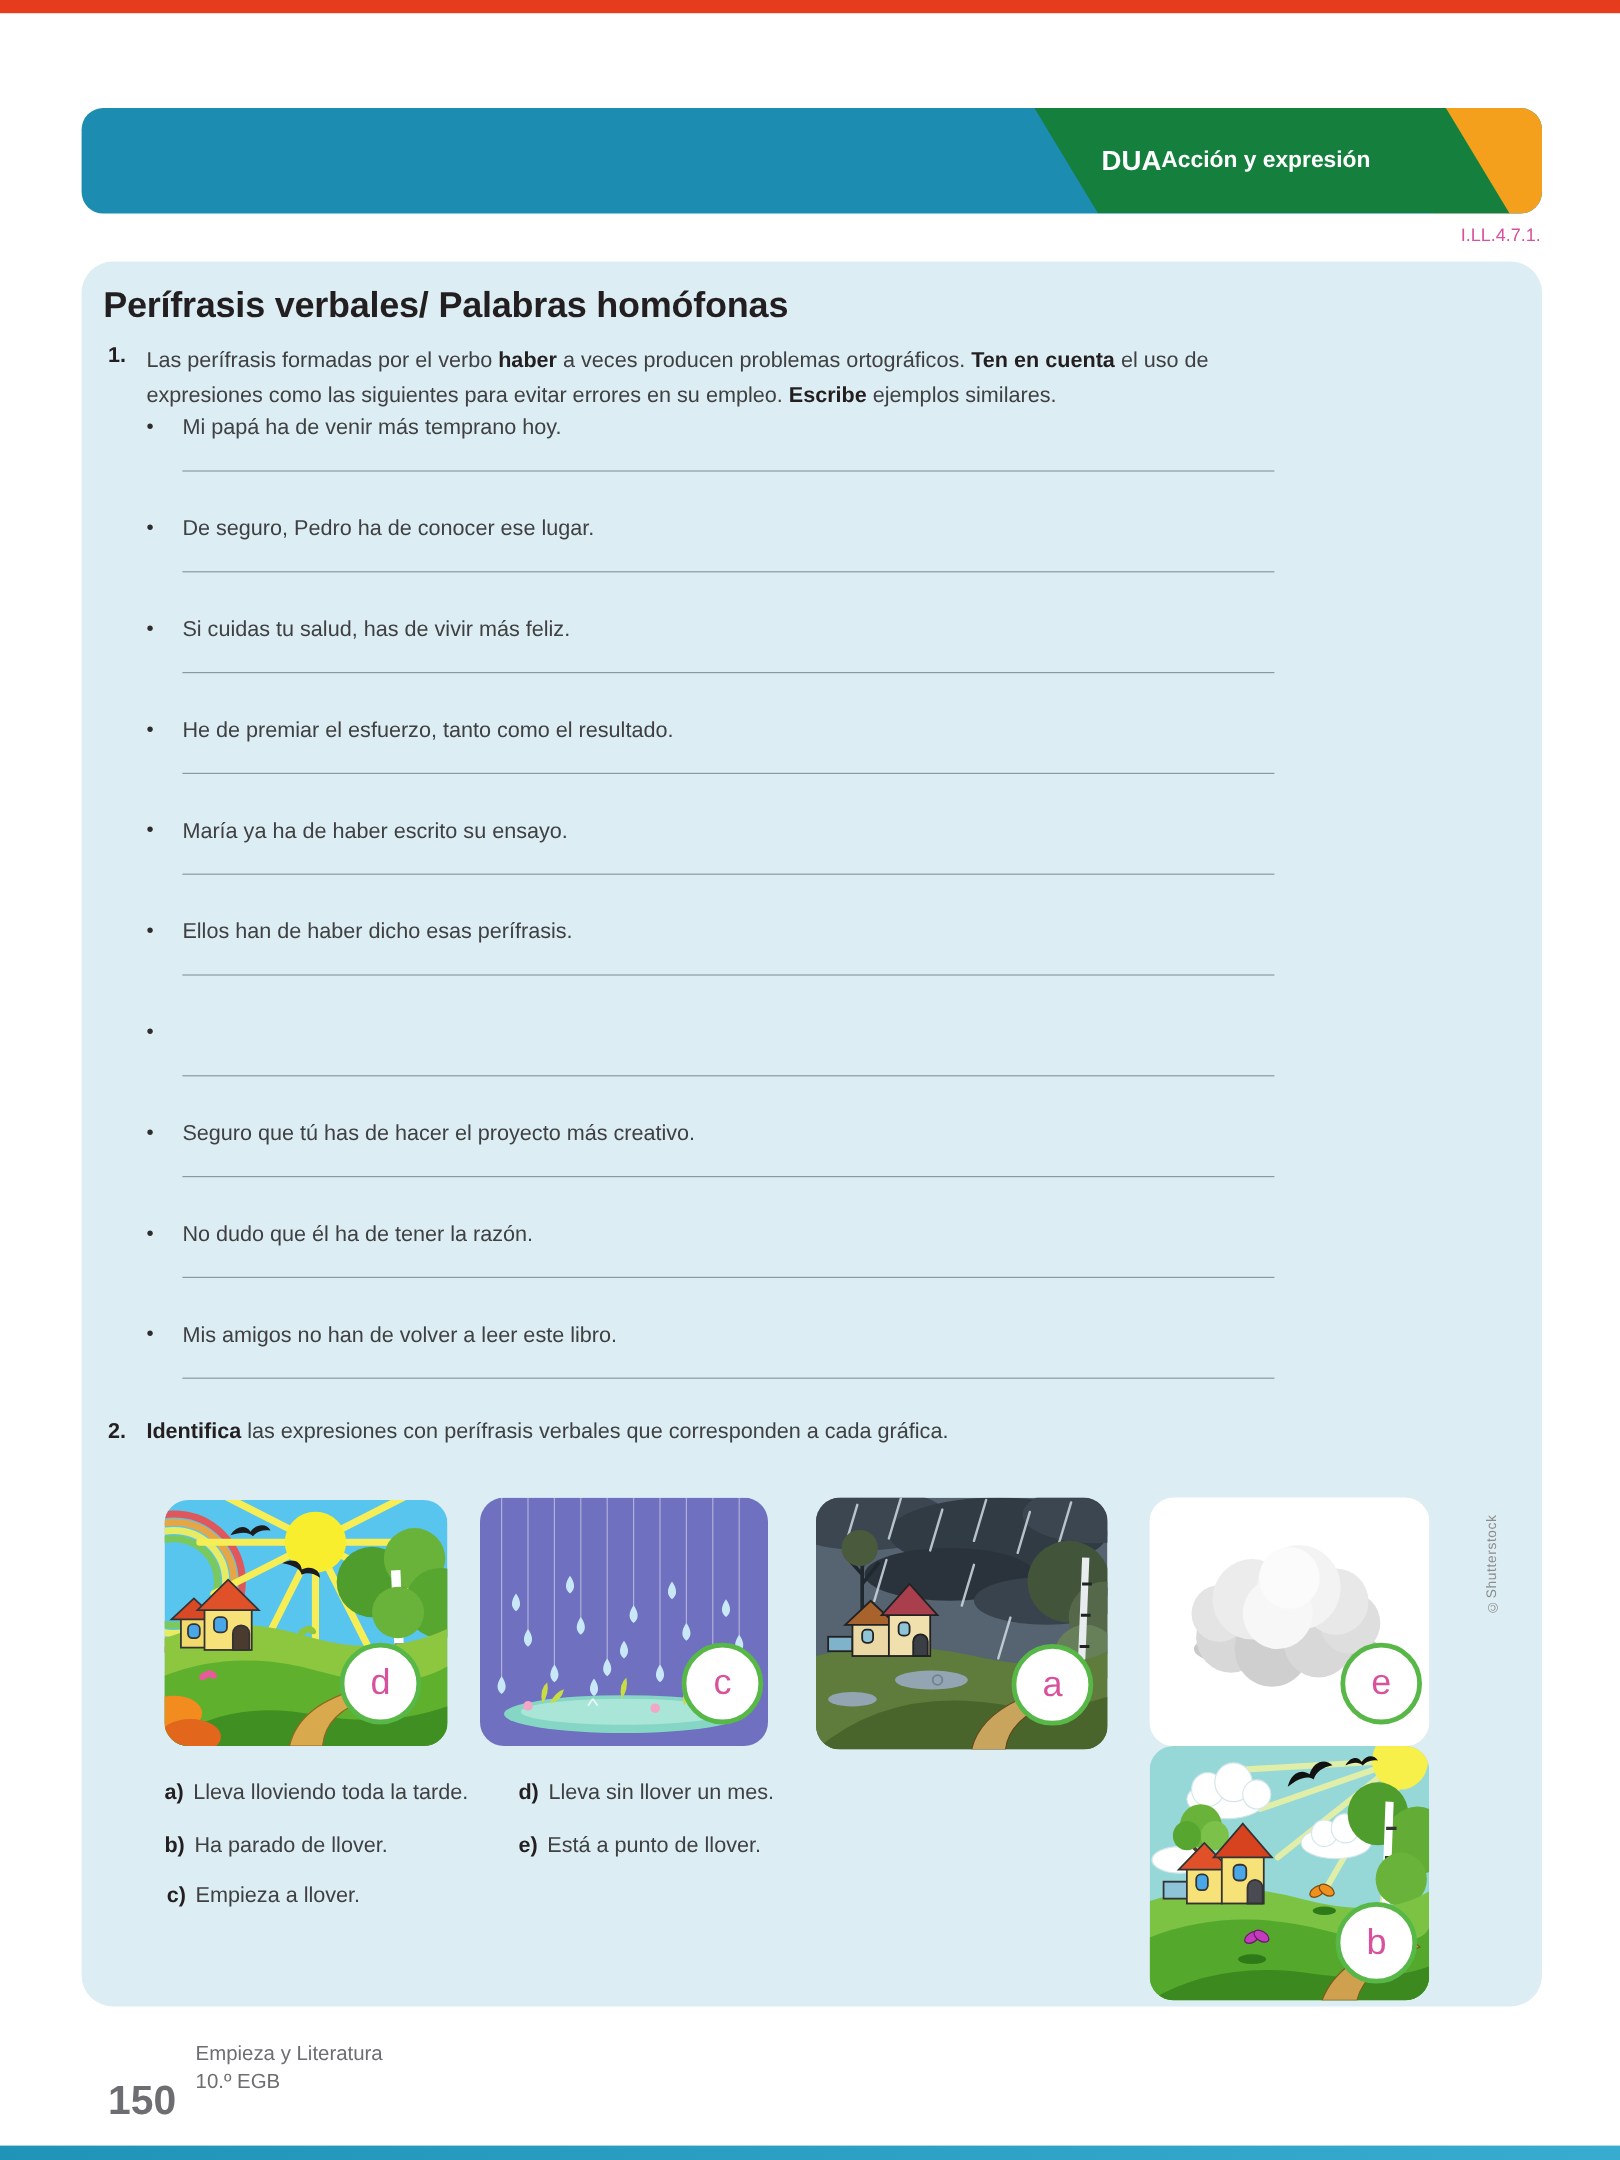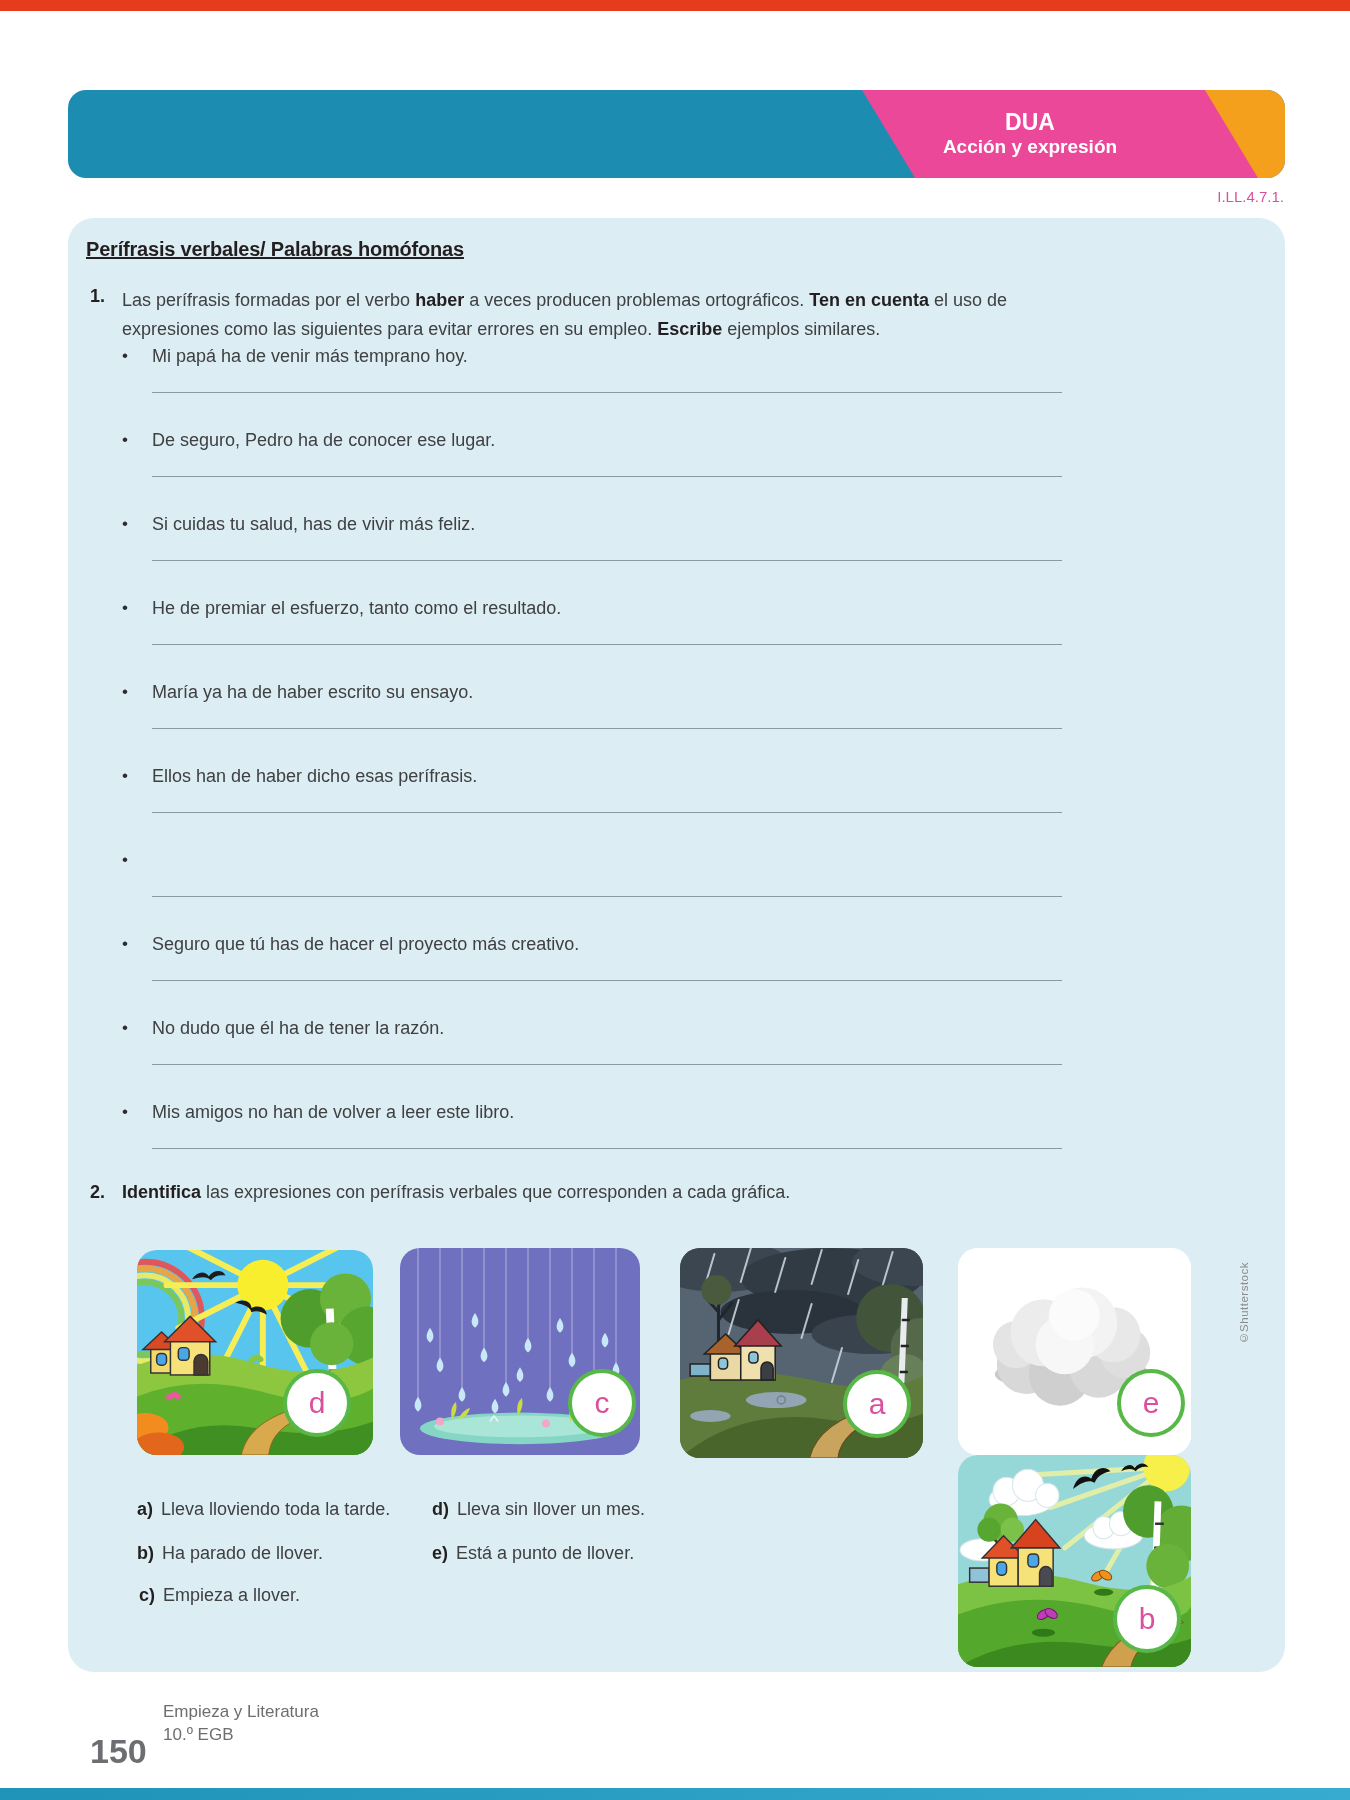--- a/index.html
+++ b/index.html
@@ -8,34 +8,34 @@
   .abs{position:absolute;}
 
   
   .top-strip{left:0;top:0;width:1350px;height:11px;background:#e63c1e;}
   .bottom-strip{left:0;bottom:0;width:1350px;height:12px;background:linear-gradient(90deg,#1f93b8,#38abd0);}
 
   
   .banner{left:68px;top:90px;width:1217px;height:88px;background:#1d8cb1;
           border-radius:18px;overflow:hidden;}
   .banner-orange{position:absolute;top:0;right:0;width:90px;height:100%;background:#f5a01d;}
-  .banner-blue{position:absolute;top:0;left:794px;width:396px;height:100%;background:#ec4899;
+  .banner-blue{position:absolute;top:0;left:794px;width:396px;height:100%;background:#15803d;
                clip-path:polygon(0 0,86.6% 0,100% 100%,13.4% 100%);
-               display:flex;flex-direction:column;justify-content:center;align-items:center;
+               display:flex;flex-direction:row;justify-content:center;align-items:center;
                padding-right:60px;box-sizing:border-box;}
   .banner-title{position:absolute;left:26px;top:0;height:100%;display:flex;align-items:center;
                 color:#fff;font-size:31px;font-weight:600;letter-spacing:.3px;}
   .dua{color:#fff;font-size:23px;font-weight:700;line-height:26px;}
   .dua-sub{color:#fff;font-size:19px;font-weight:700;line-height:24px;text-align:center;}
   .code{top:188px;right:66px;color:#d9519c;font-size:15px;}
 
   
   .panel{left:68px;top:218px;width:1217px;height:1454px;background:#dcedf3;border-radius:26px;}
 
-  .ws-title{left:86px;top:238px;font-size:20px;font-weight:700;color:#231f20;letter-spacing:-.2px;text-decoration:underline;}
+  .ws-title{left:86px;top:238px;font-size:30px;font-weight:700;color:#231f20;letter-spacing:-.2px;}
 
   .ex-num{font-weight:700;color:#231f20;}
   .ex1-num{left:90px;top:286px;font-size:18px;}
   .ex1-intro{left:122px;top:286px;width:952px;font-size:18px;line-height:29px;}
   .ex1-intro b, .ex2-intro b{color:#231f20;}
 
   .sentences{left:122px;top:346px;width:940px;}
   .sentence{position:relative;height:84px;}
   .sentence .bullet{position:absolute;left:0;top:0;width:30px;font-size:17px;color:#2d2d2d;}
   .sentence .s-text{position:absolute;left:30px;top:0;font-size:18px;color:#3f4042;}
@@ -53,21 +53,21 @@
   .card4{left:958px;top:1248px;width:233px;height:207px;background:#fff;}
   .card5{left:958px;top:1455px;width:233px;height:212px;}
   .img-label{position:absolute;width:60px;height:60px;border-radius:50%;background:#fff;
              border:4px solid #58b847;display:flex;align-items:center;justify-content:center;
              color:#d9519c;font-size:30px;line-height:1;}
   .lab1{right:22px;bottom:18px;} .lab2{right:4px;bottom:18px;} .lab3{right:12px;bottom:20px;}
   .lab4{right:6px;bottom:18px;}  .lab5{right:10px;bottom:14px;}
 
   
   .options{left:137px;top:1483px;width:700px;}
-  .opt{position:absolute;font-size:18px;color:#3f4042;white-space:nowrap;margin-top:16px;}
+  .opt{position:absolute;font-size:18px;color:#3f4042;white-space:nowrap;}
   .opt .opt-key{font-weight:700;color:#231f20;margin-right:8px;}
   .o-a{left:0;top:0;} .o-b{left:0;top:44px;} .o-c{left:2px;top:86px;}
   .o-d{left:295px;top:0;} .o-e{left:295px;top:44px;}
 
   .credit{left:1238px;top:1262px;writing-mode:vertical-rl;transform:rotate(180deg);
           font-size:11.5px;color:#8c8c8c;letter-spacing:.5px;}
 
   
   .footer-num{left:90px;top:1696px;font-size:34px;font-weight:700;color:#6d6e71;margin-top:36px;}
   .footer-text{left:163px;top:1700px;font-size:17px;color:#6d6e71;line-height:23px;}

